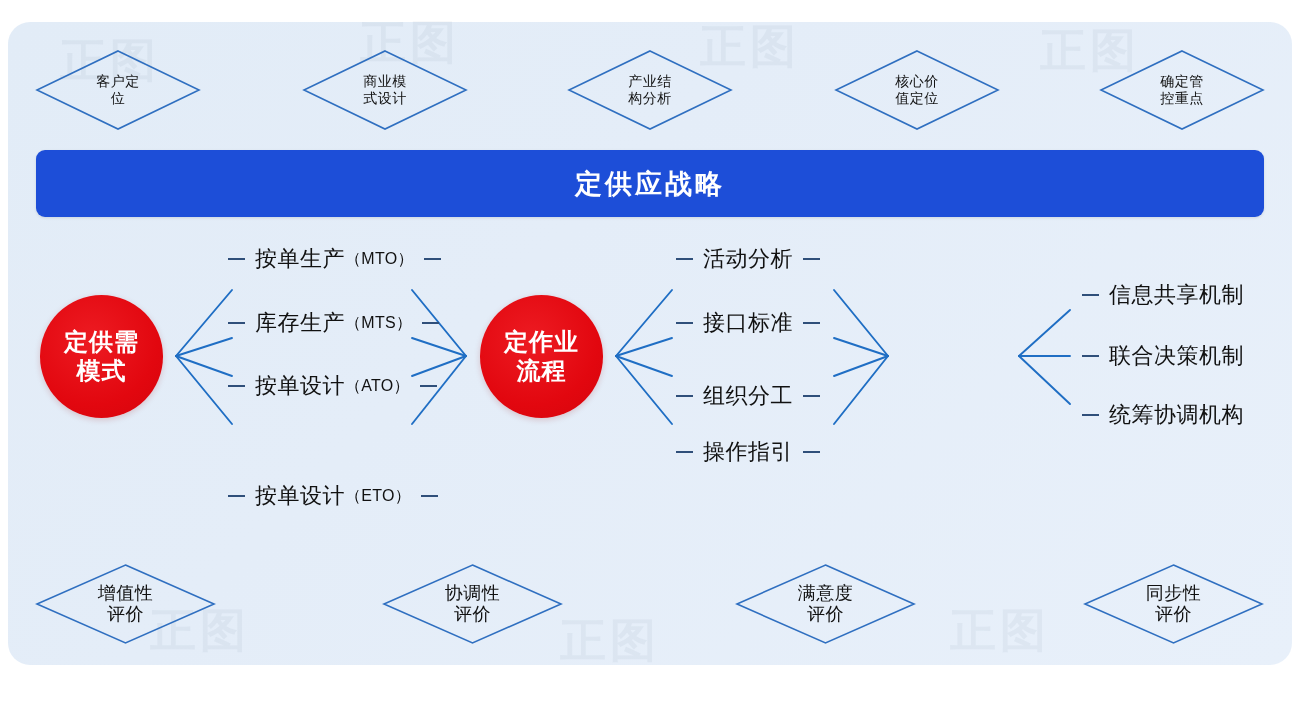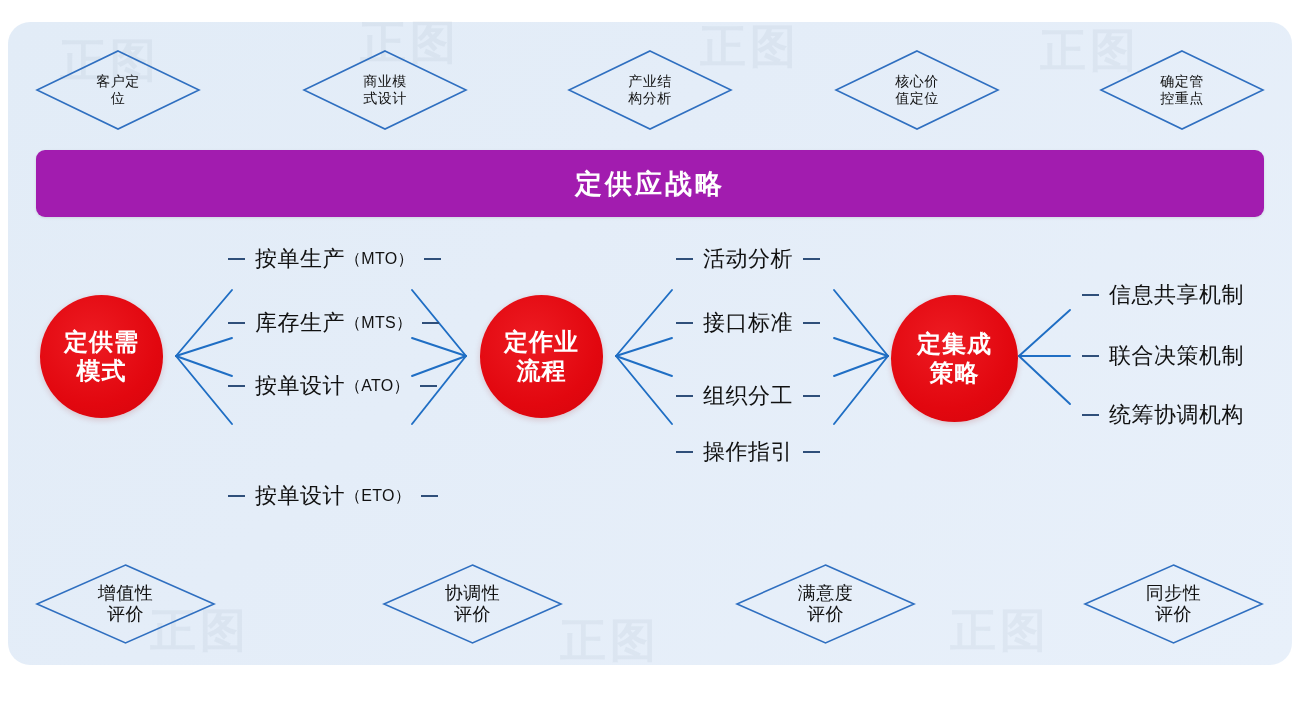--- a/index.html
+++ b/index.html
@@ -24,21 +24,21 @@
   .diamond .dlabel {
     position:absolute; left:0; top:0; width:100%; height:100%;
     display:flex; flex-direction:column; align-items:center; justify-content:center;
     font-size:14px; line-height:1.18; color:#111111; text-align:center;
     letter-spacing:0.5px; white-space:pre-line; font-weight:400;
   }
   .diamond.bottom .dlabel { font-size:18px; }
 
   
   .banner {
-    position:absolute; background:#a21caf; border-radius:9px;
+    position:absolute; background:#1d4ed8; border-radius:9px;
     display:flex; align-items:center; justify-content:center;
     color:#ffffff; font-size:27px; font-weight:bold; letter-spacing:3px;
     box-shadow:0 1px 3px rgba(0,0,0,0.10);
   }
 
   
   .circle {
     position:absolute; border-radius:50%;
     background:radial-gradient(circle at 42% 36%, #ed1b22 0%, #e2070f 62%, #d5040c 100%);
     display:flex; flex-direction:column; align-items:center; justify-content:center;
@@ -154,24 +154,20 @@
   <div class="circle" style="left:40px; top:295px; width:123px; height:123px;align-items:center;">
     <span>定供需
 模式</span>
   </div>
 
   <div class="circle" style="left:480px; top:295px; width:123px; height:123px;">
     <span>定作业
 流程</span>
   </div>
 
-  <div class="circle" style="left:891px; top:295px; width:127px; height:127px;">
-    <span>定集成
-策略</span>
-  </div>
 
   <div class="branch" style="left:228px; top:244px;">
     <span class="dash"></span>
     <span class="gapL"></span>
     <span class="btext">按单生产</span>
     <span class="bcode">（MTO）</span>
     <span class="gapR"></span>
     <span class="dash"></span>
   </div>
 

